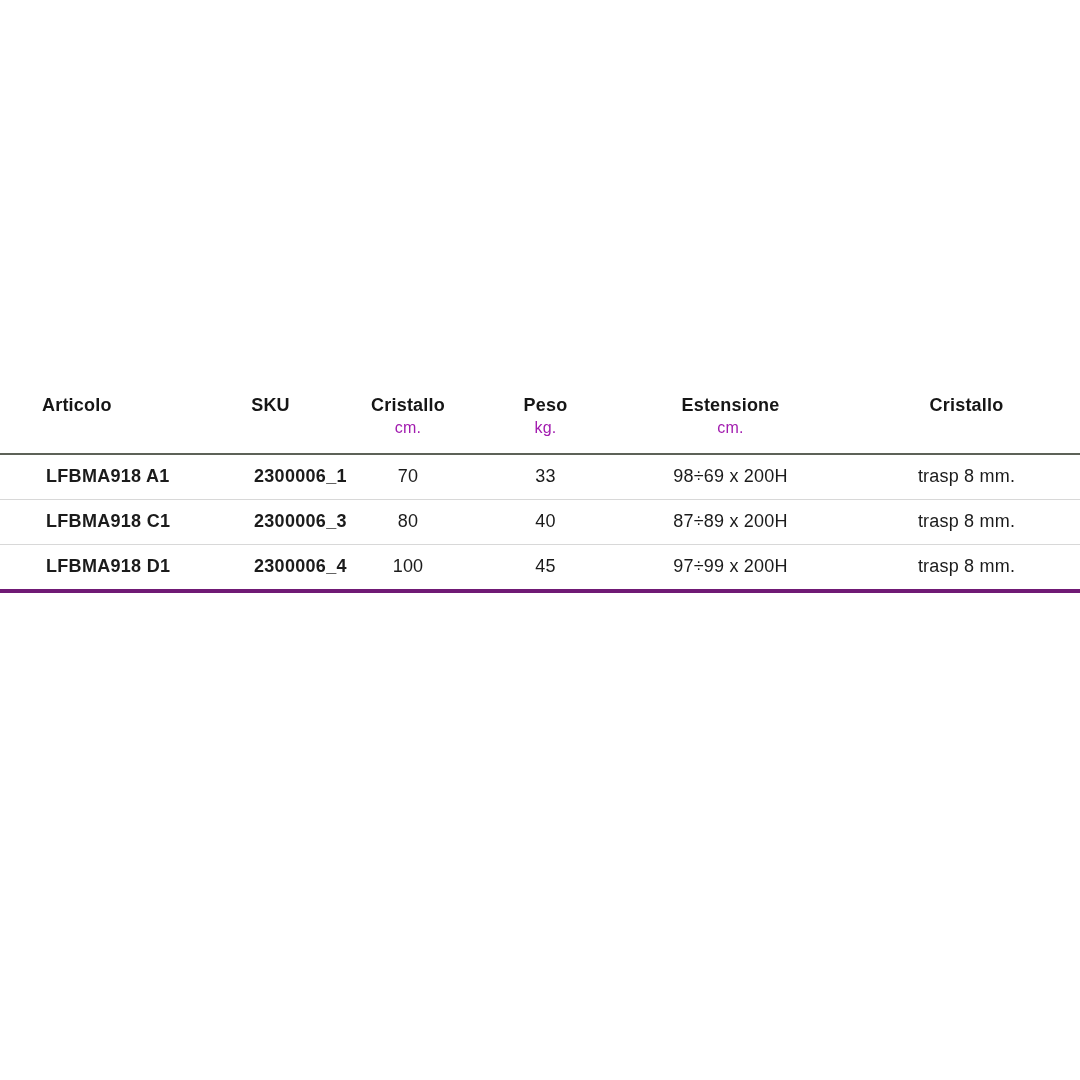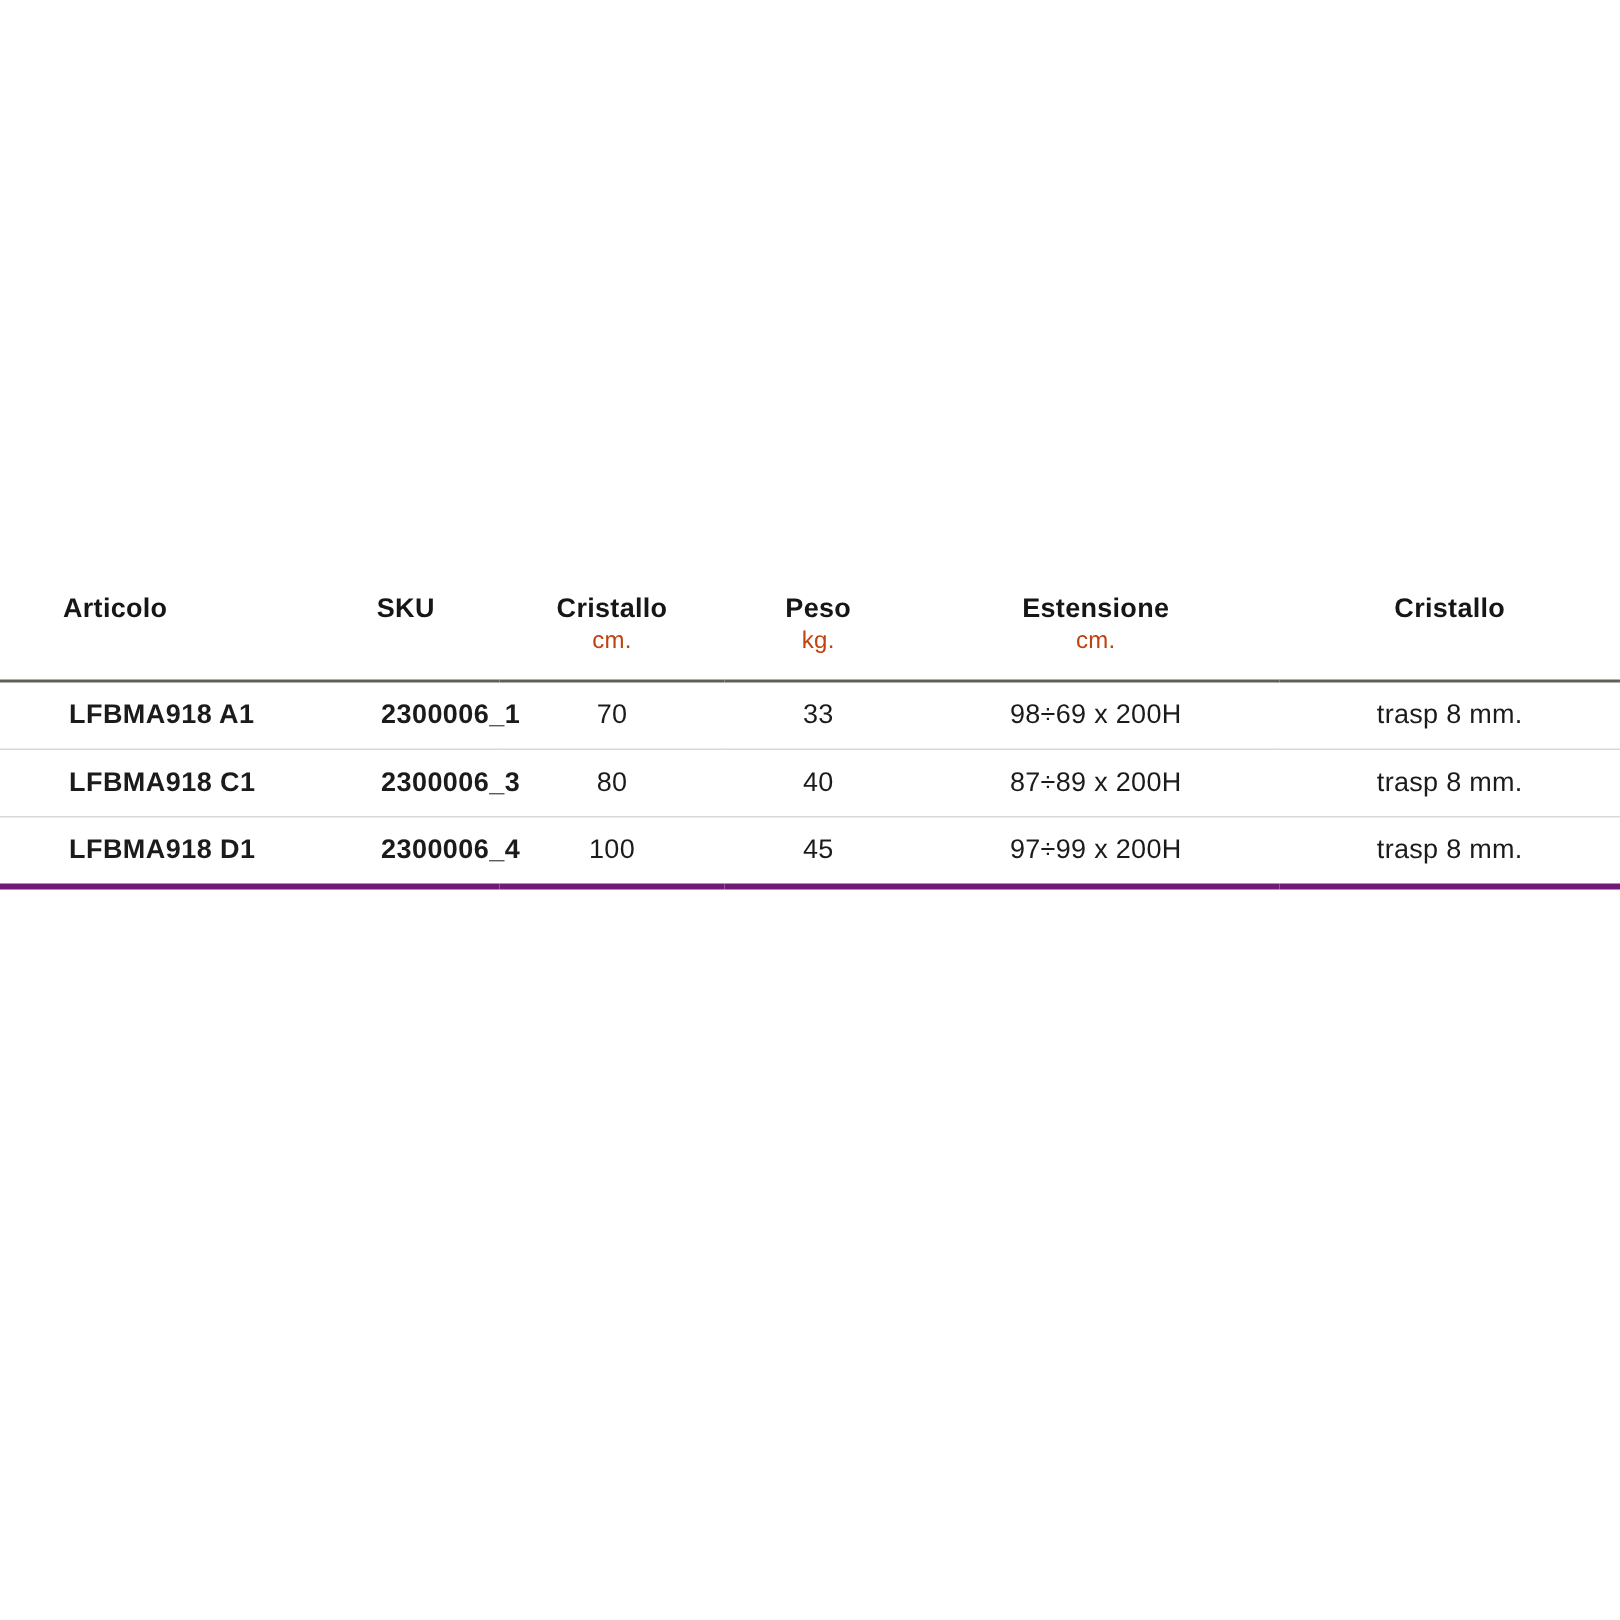--- a/index.html
+++ b/index.html
@@ -50,21 +50,21 @@
 
   thead .head-inner {
     display: block;
     line-height: 1.45;
   }
 
   thead .unit {
     display: block;
     font-size: 16px;
     font-weight: normal;
-    color: #c2410c;
+    color: #a21caf;
     letter-spacing: 0.2px;
     line-height: 1.3;
   }
 
   
   .ta-left   { text-align: left; }
   .ta-center { text-align: center; }
 
   .pad-left  { padding-left: 42px; }
 

